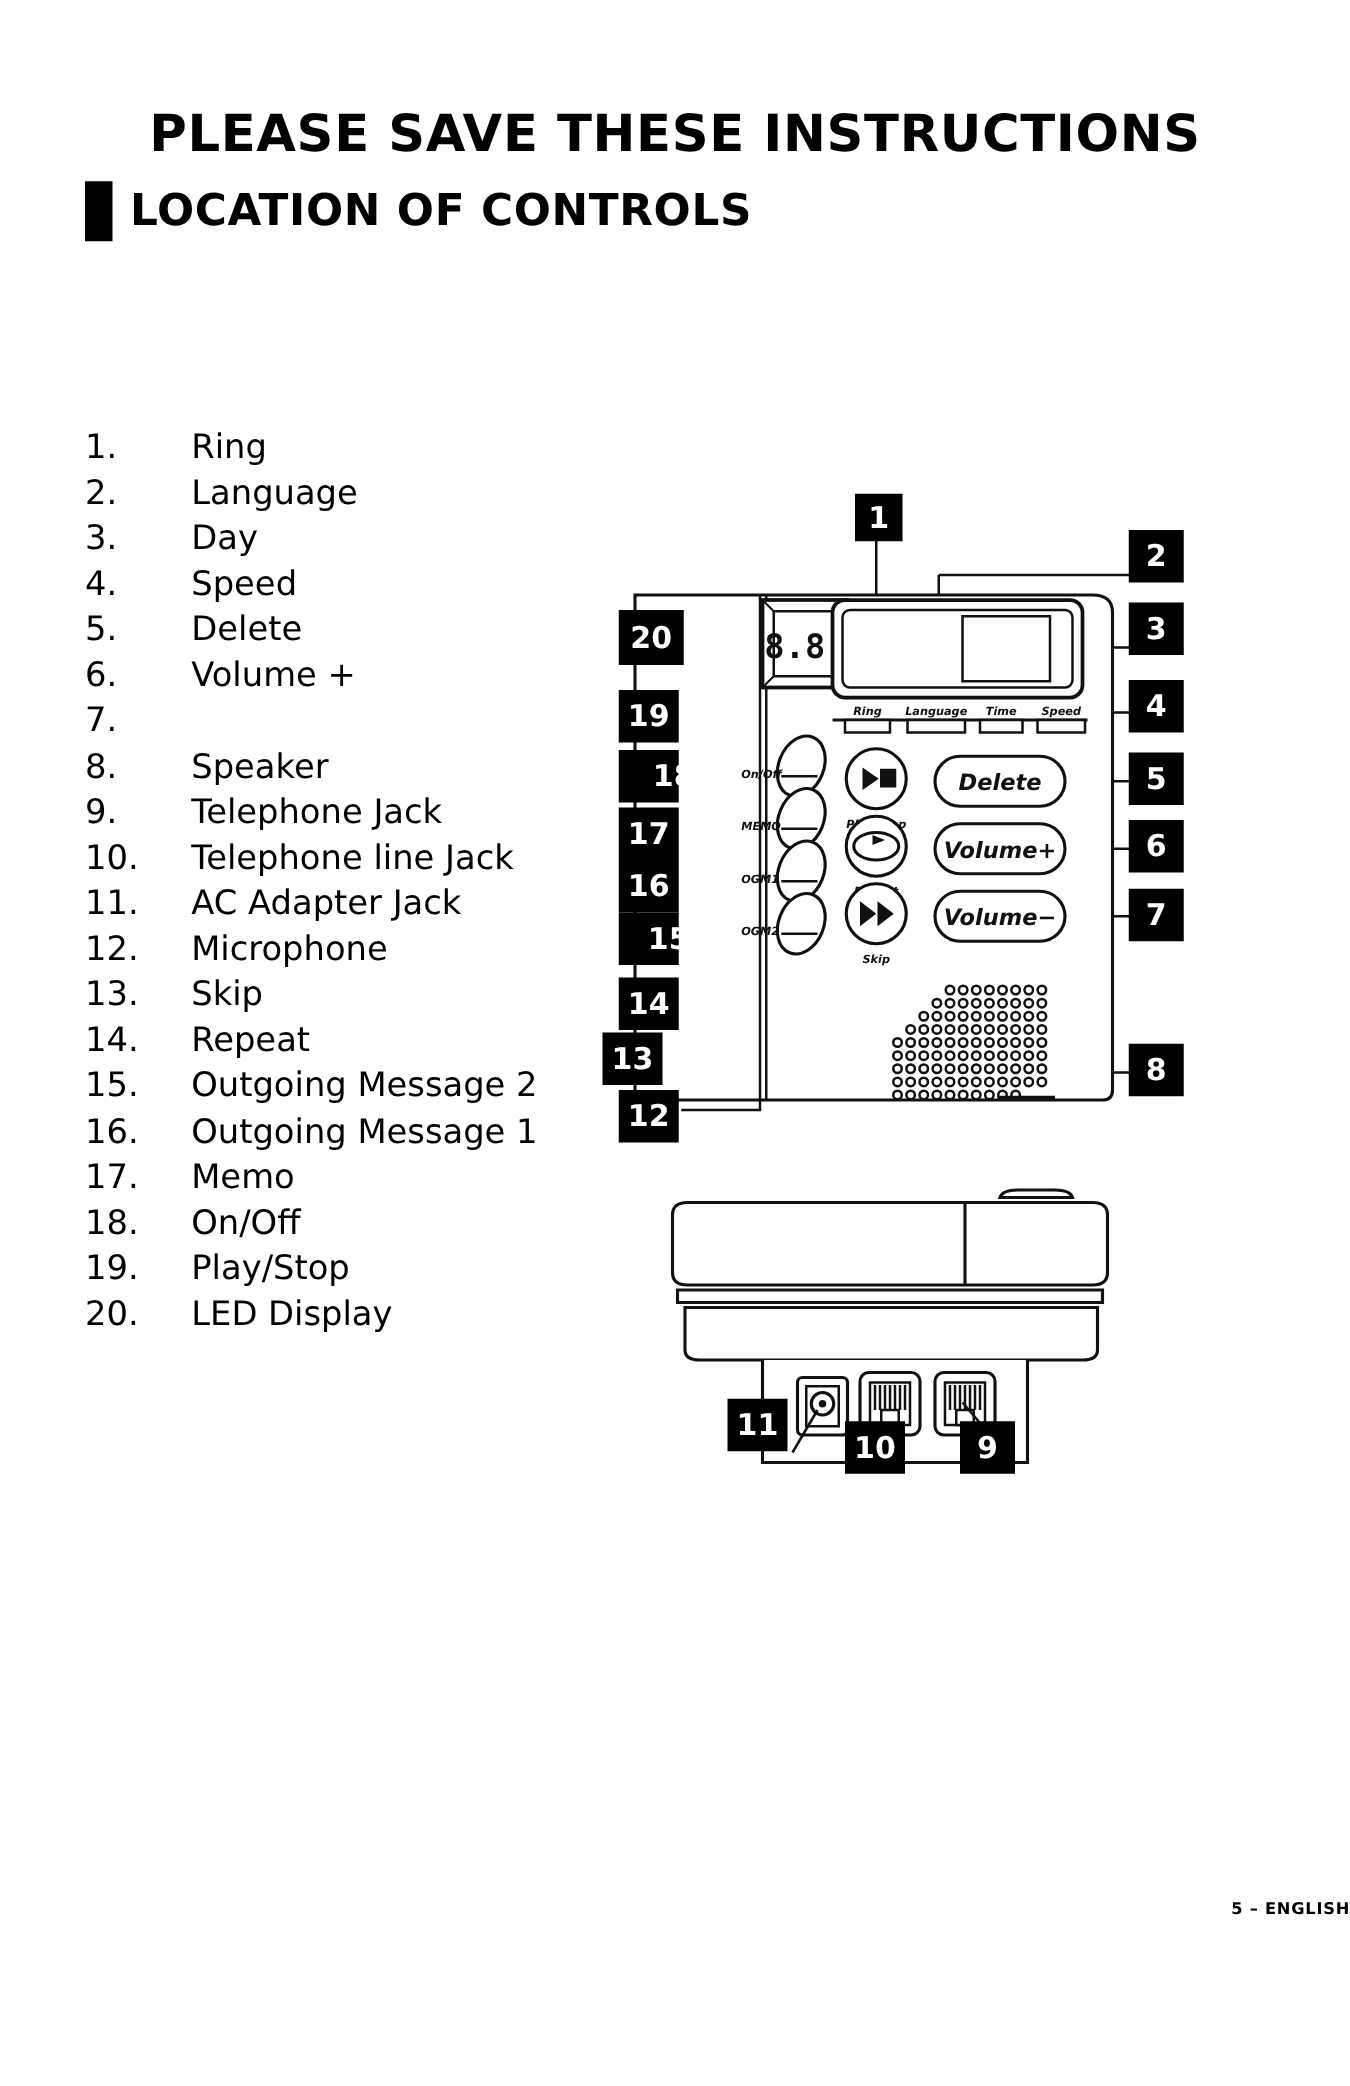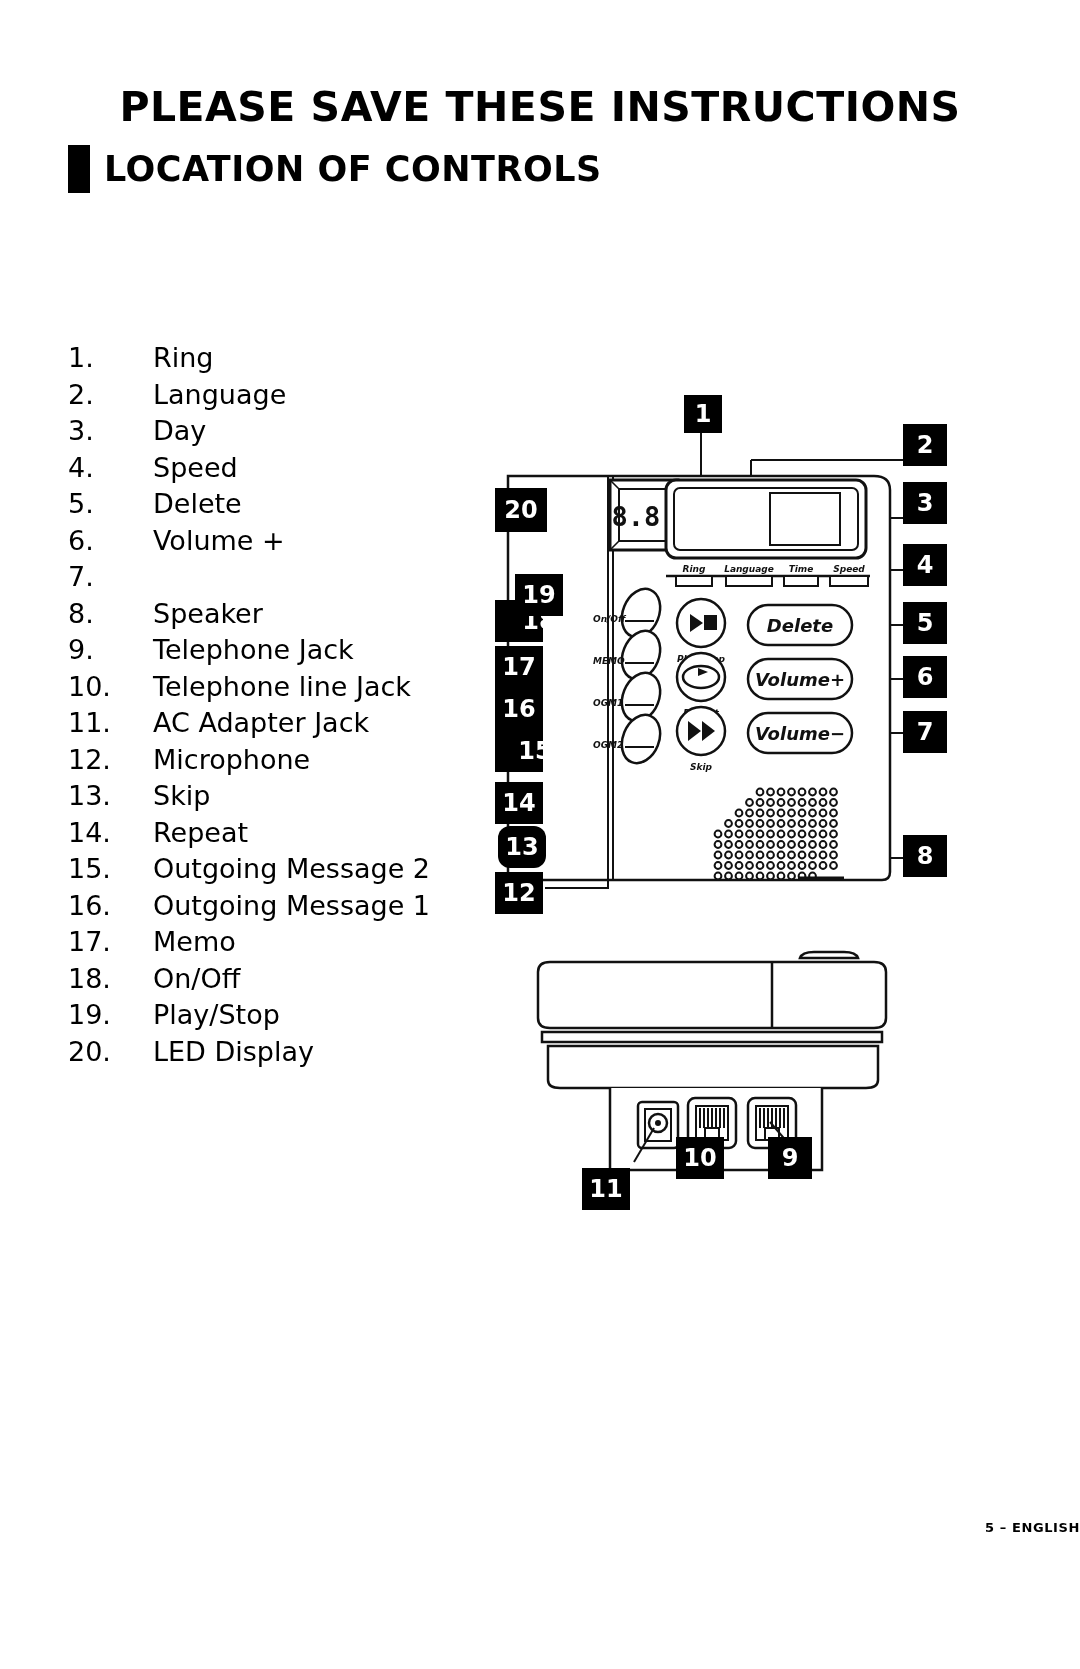--- a/index.html
+++ b/index.html
@@ -441,26 +441,26 @@
   <div class="callout-box" style="left:903px; top:424px;  width:44px; height:42px;">2</div>
   <div class="callout-box" style="left:903px; top:482px;  width:44px; height:42px;">3</div>
   <div class="callout-box" style="left:903px; top:544px;  width:44px; height:42px;">4</div>
   <div class="callout-box" style="left:903px; top:602px;  width:44px; height:42px;">5</div>
   <div class="callout-box" style="left:903px; top:656px;  width:44px; height:42px;">6</div>
   <div class="callout-box" style="left:903px; top:711px;  width:44px; height:42px;">7</div>
   <div class="callout-box" style="left:903px; top:835px;  width:44px; height:42px;">8</div>
 
   <div class="callout-box" style="left:768px; top:1137px; width:44px; height:42px;">9</div>
   <div class="callout-box" style="left:676px; top:1137px; width:48px; height:42px;">10</div>
-  <div class="callout-box" style="left:582px; top:1168px; width:48px; height:42px;">11</div>
+  <div class="callout-box" style="left:582px; top:1119px; width:48px; height:42px;">11</div>
 
   <div class="callout-box" style="left:495px; top:872px;  width:48px; height:42px;">12</div>
-  <div class="callout-box" style="left:498px; top:826px;  width:48px; height:42px;border-radius:12px;">13</div>
+  <div class="callout-box" style="left:482px; top:826px;  width:48px; height:42px;">13</div>
   <div class="callout-box" style="left:495px; top:782px;  width:48px; height:42px;">14</div>
   <div class="callout-box" style="left:495px; top:730px;  width:48px; height:42px;padding-left:32px;">15</div>
   <div class="callout-box" style="left:495px; top:688px;  width:48px; height:42px;">16</div>
   <div class="callout-box" style="left:495px; top:646px;  width:48px; height:42px;">17</div>
   <div class="callout-box" style="left:495px; top:600px;  width:48px; height:42px;padding-left:40px;">18</div>
-  <div class="callout-box" style="left:495px; top:574px;  width:48px; height:42px;margin-left:20px;">19</div>
+  <div class="callout-box" style="left:495px; top:552px;  width:48px; height:42px;">19</div>
   <div class="callout-box" style="left:495px; top:488px;  width:52px; height:44px;">20</div>
 
   <div class="footer">5 – ENGLISH</div>
 </div>
 
 </body></html>

